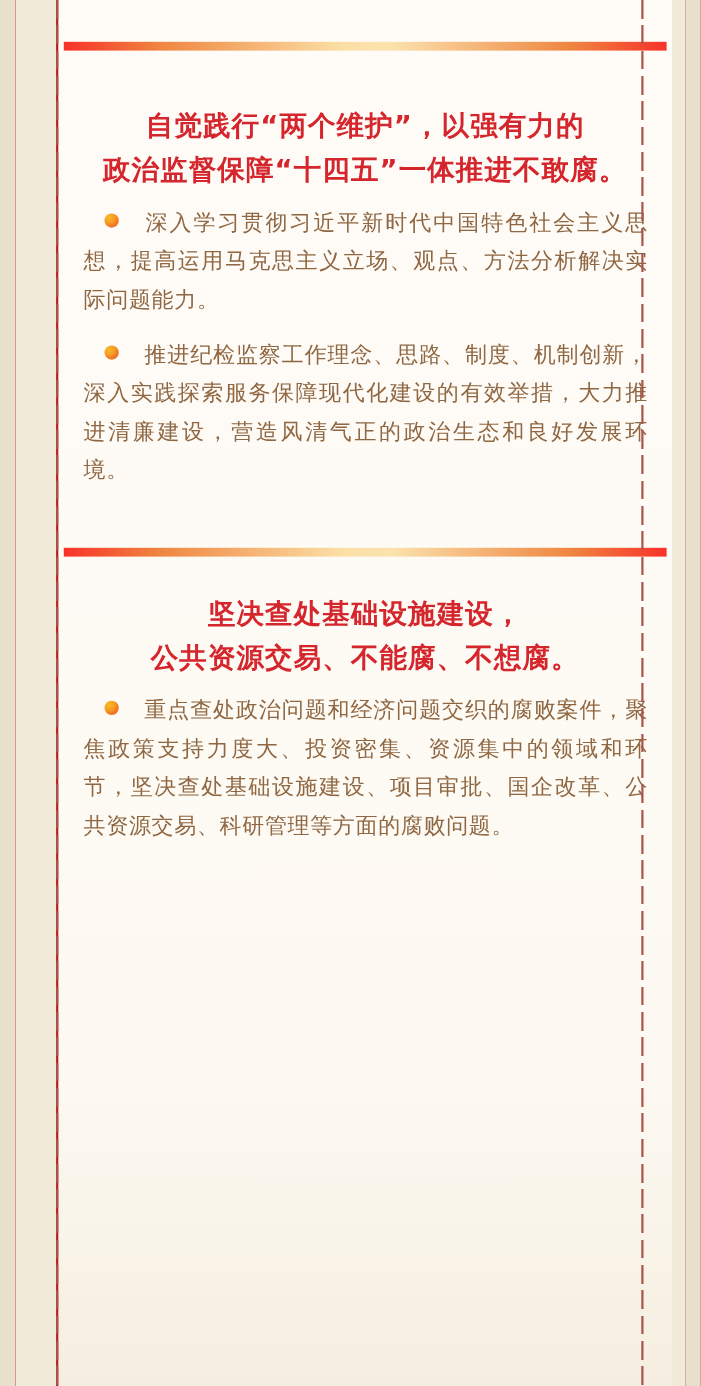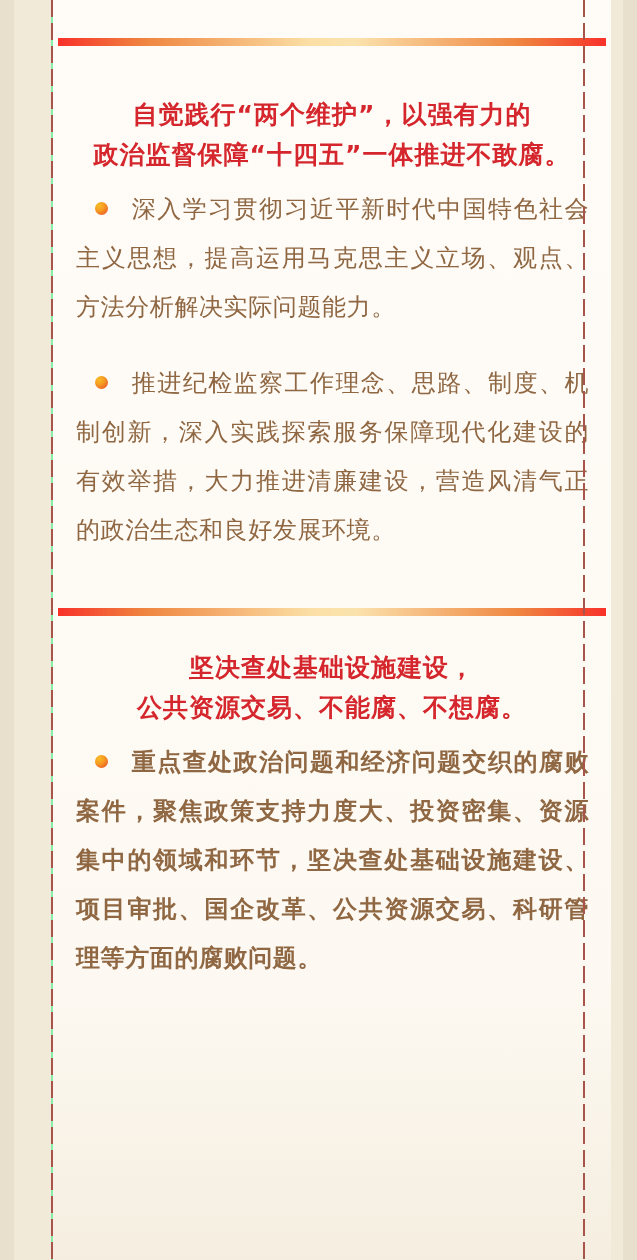--- a/index.html
+++ b/index.html
@@ -3,21 +3,21 @@
 <meta charset="utf-8">
 <style>
   html, body { margin: 0; padding: 0; }
   body { background: #e8dfcc; font-family: "DejaVu Sans", sans-serif; }
 
   .page {
     position: relative;
     width: 609px;
     height: 1260px;
     margin: 0 auto;
-    background: #86efac;
+    background: #b91c1c;
     overflow: hidden;
   }
 
   .side-strip { position: absolute; top: 0; bottom: 0; background: #f2ead9; }
   .side-strip.left  { left: 0;  width: 37px; }
   .side-strip.right { right: 0; width: 38px; }
 
   .dash-line {
     position: absolute; top: 0; bottom: 0; width: 2px;
     background: repeating-linear-gradient(180deg,
@@ -53,28 +53,28 @@
   .section-1 .section-heading { margin-top: 49px; }
   .section-2 .section-heading { margin-top: 32px; }
 
   .bullets { margin: 0 22px 0 23px; }
 
   .bullet-item {
     margin: 33px 0 0 0;
     text-indent: 19px;
     text-align: justify;
     color: #8f6742;
-    font-size: 24px;
+    font-size: 20px;
     letter-spacing: 0.6px;
-    line-height: 49px;
+    line-height: 35px;
   }
   .section-1 .bullet-item:first-child { margin-top: 10px; }
-  .section-2 .bullet-item:first-child { margin-top: 10px; font-weight: bold; }
+  .section-2 .bullet-item:first-child { margin-top: 10px; }
   .section-1 .bullet-item.b2 { margin-top: 33px; }
-  .section-1 .bullet-item.b3 { margin-top: 27px; }
+  .section-1 .bullet-item.b3 { margin-top: 15px; }
 
   .dot {
     display: inline-block;
     width: 13px; height: 13px;
     border-radius: 50%;
     background: radial-gradient(circle at 32% 28%, #f9bb25 0%, #f59c22 40%, #ee5a26 85%);
     margin-right: 23px;
     vertical-align: 2px;
   }
 </style>

